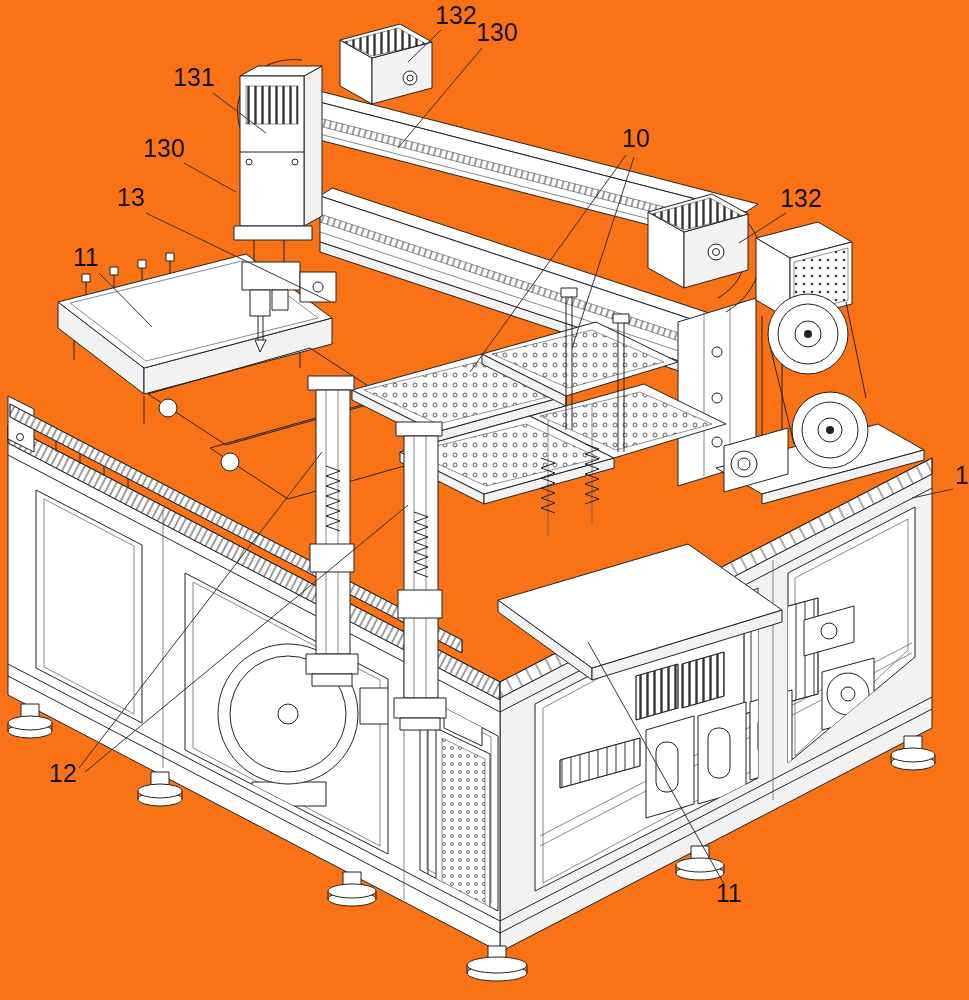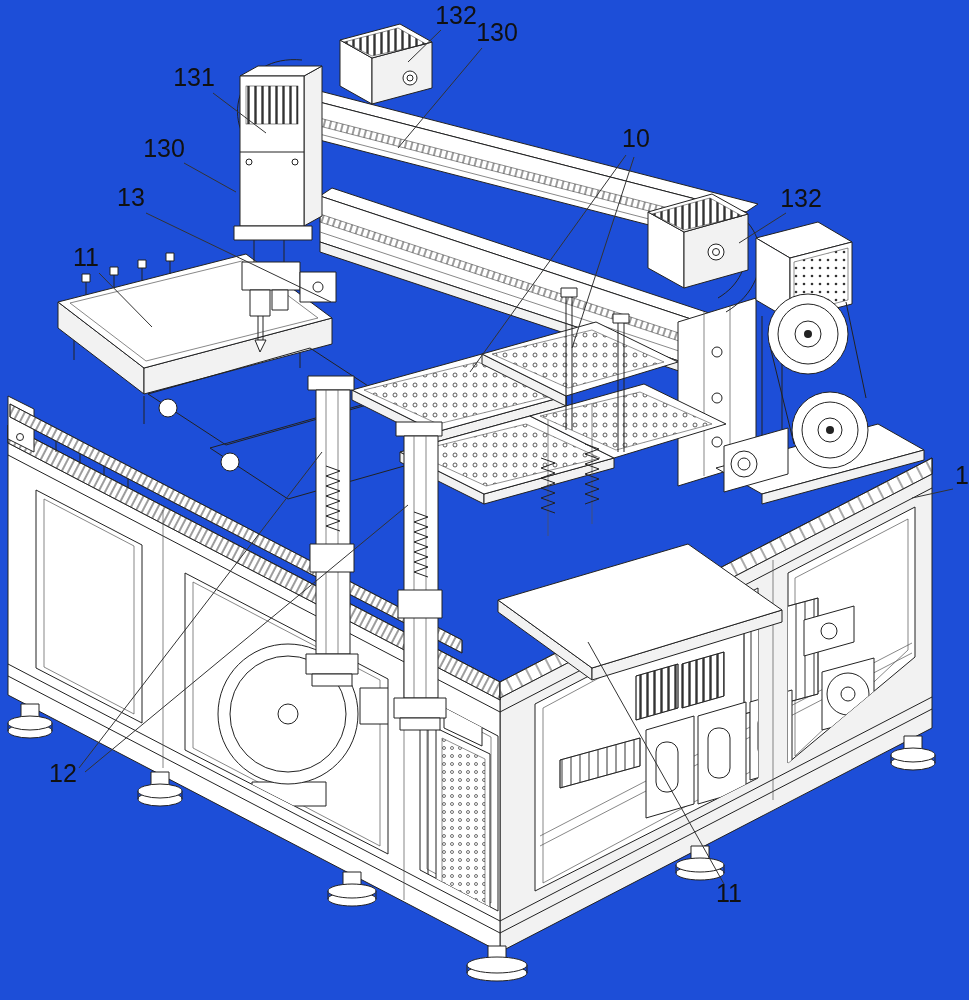--- a/index.html
+++ b/index.html
@@ -1,17 +1,17 @@
 <!DOCTYPE html>
 <html><head>
 <meta charset="utf-8">
 <style>
   * { margin:0; padding:0; box-sizing:border-box; }
   html,body { background:#ffffff; font-family:"Liberation Sans", sans-serif; }
-  .canvas { position:relative; width:969px; height:1000px; background:#1d4ed8; overflow:hidden; }
+  .canvas { position:relative; width:969px; height:1000px; background:#f97316; overflow:hidden; }
   svg { display:block; }
   .p   { fill:#ffffff; stroke:#222222; stroke-width:1; stroke-linejoin:round; }
   .s   { fill:#f2f2f2; stroke:#222222; stroke-width:1; stroke-linejoin:round; }
   .ln  { fill:none; stroke:#222222; stroke-width:1; }
   .thin{ fill:none; stroke:#555555; stroke-width:0.7; }
   .ov  { stroke:#222222; stroke-width:0.5; }
   .leader { stroke:#333333; stroke-width:1; }
   text.ref { font-family:"Liberation Sans", sans-serif; font-size:25px; fill:#111111; text-anchor:middle; }
 </style>
 </head>

